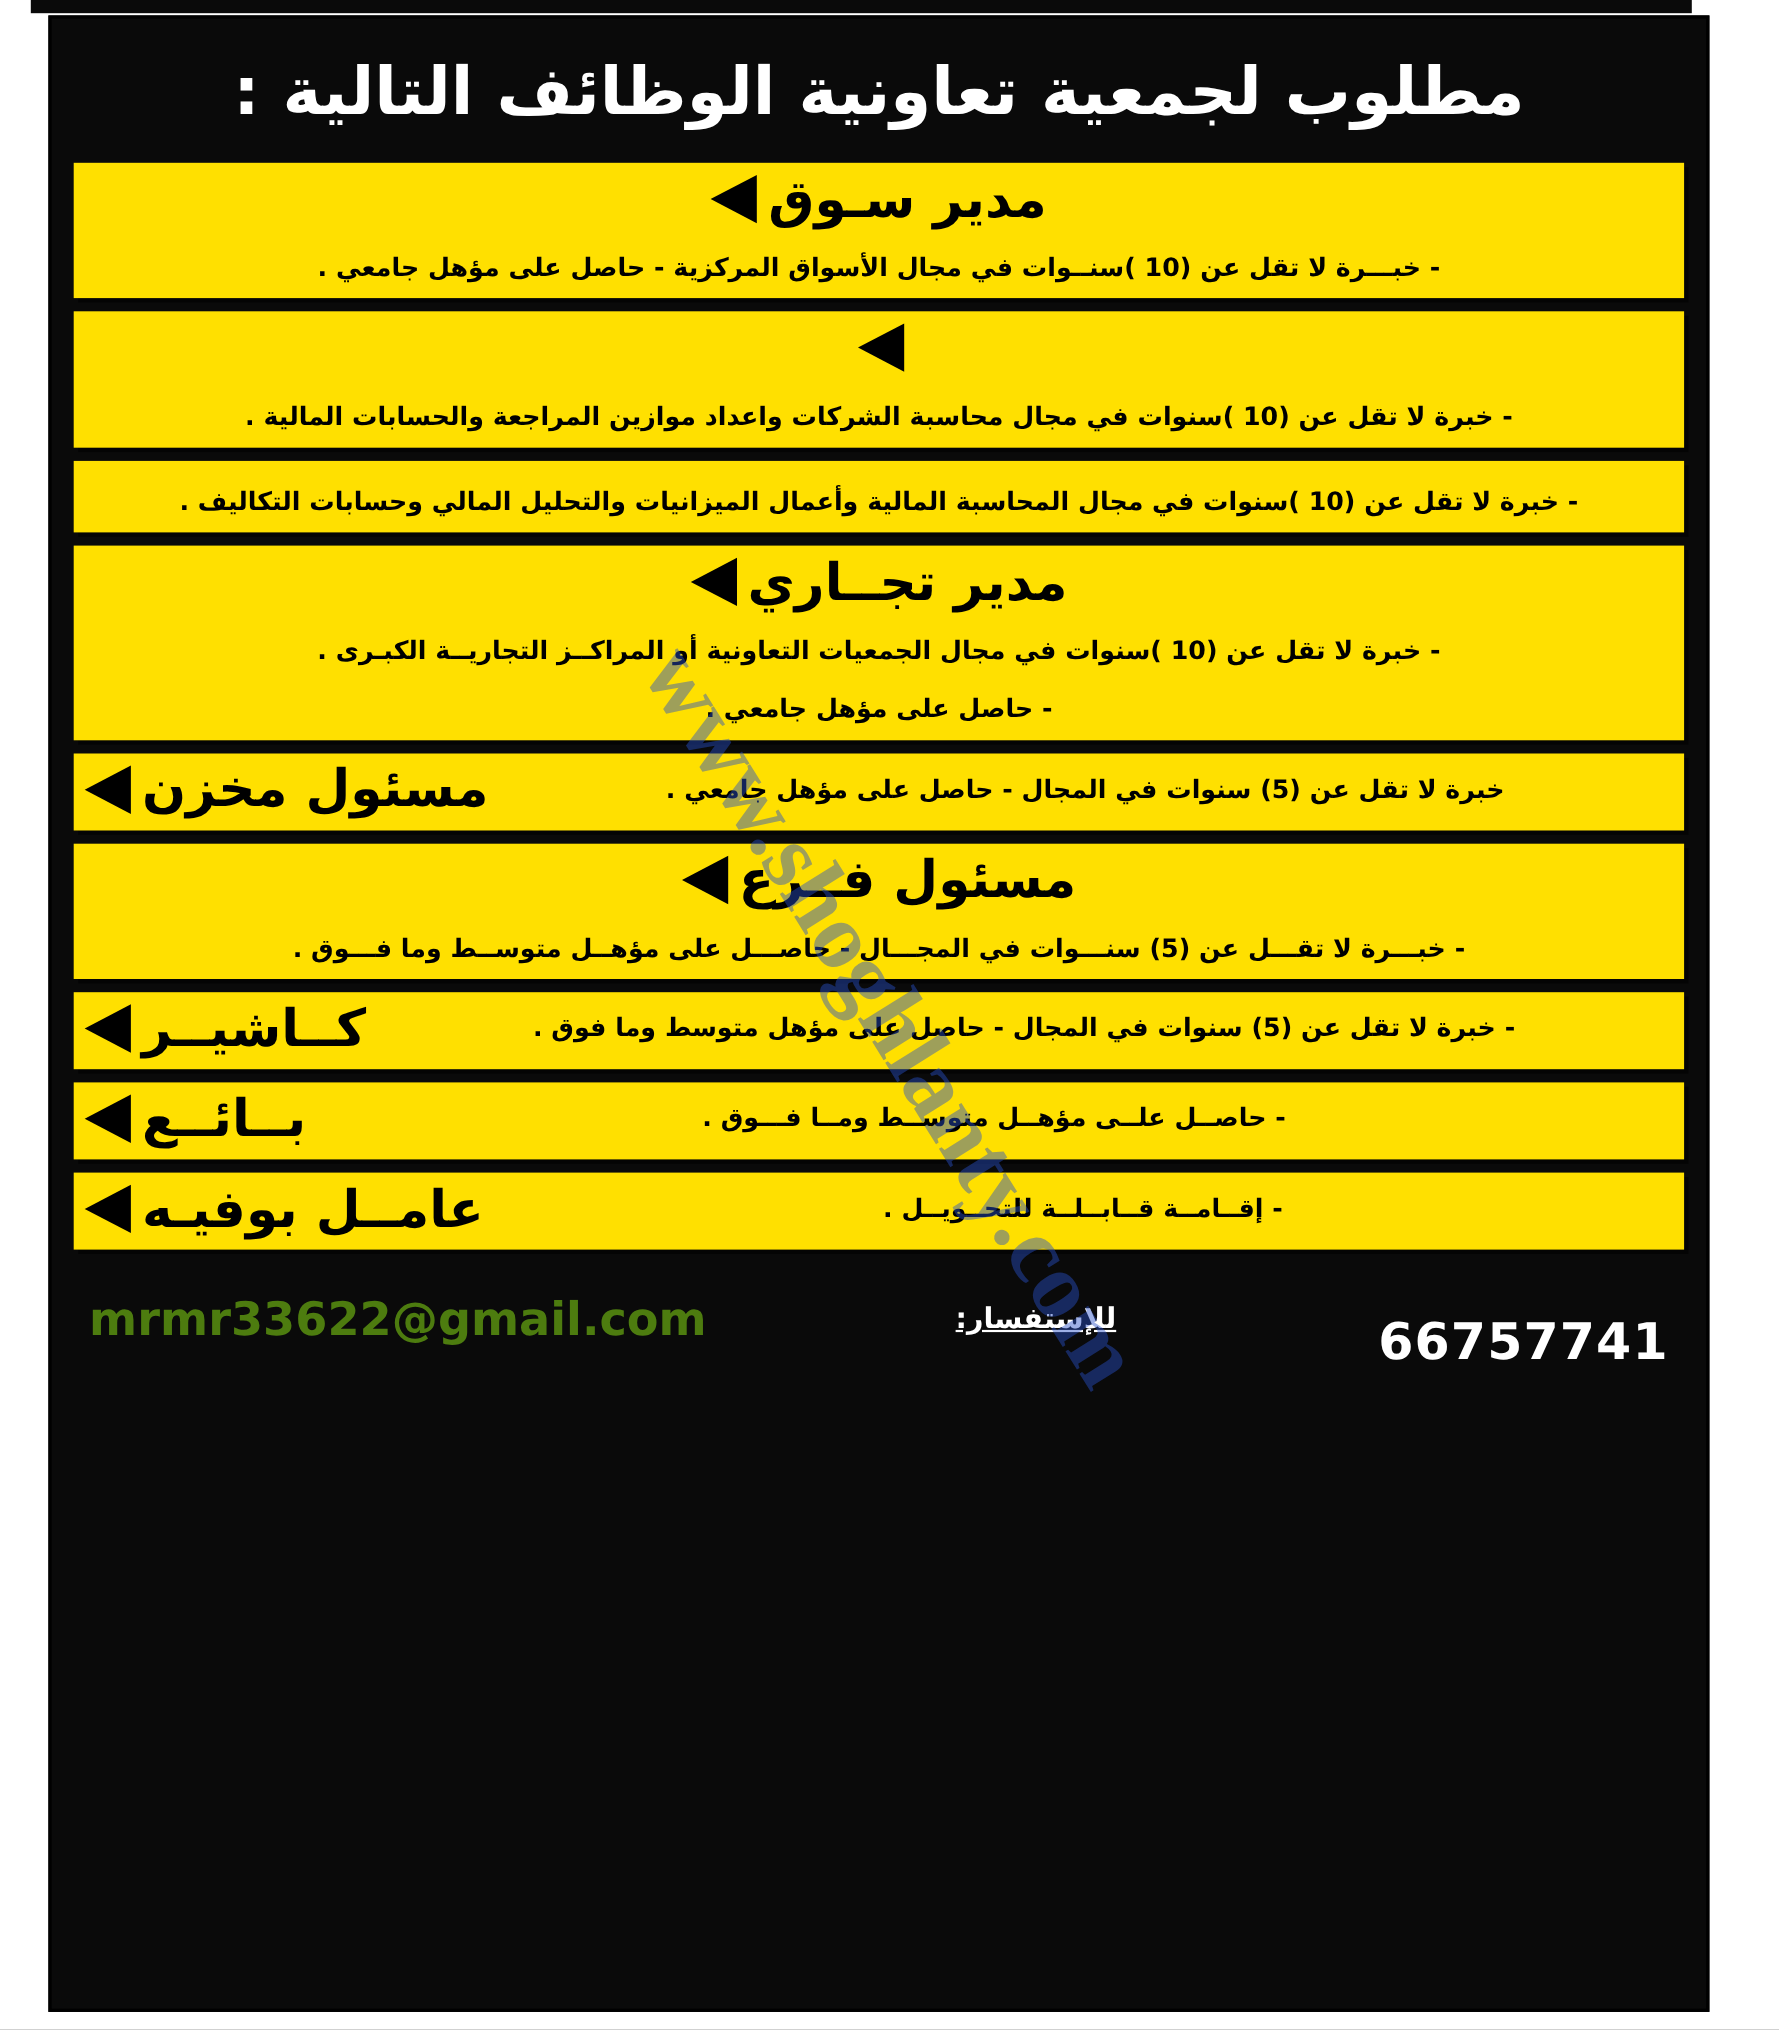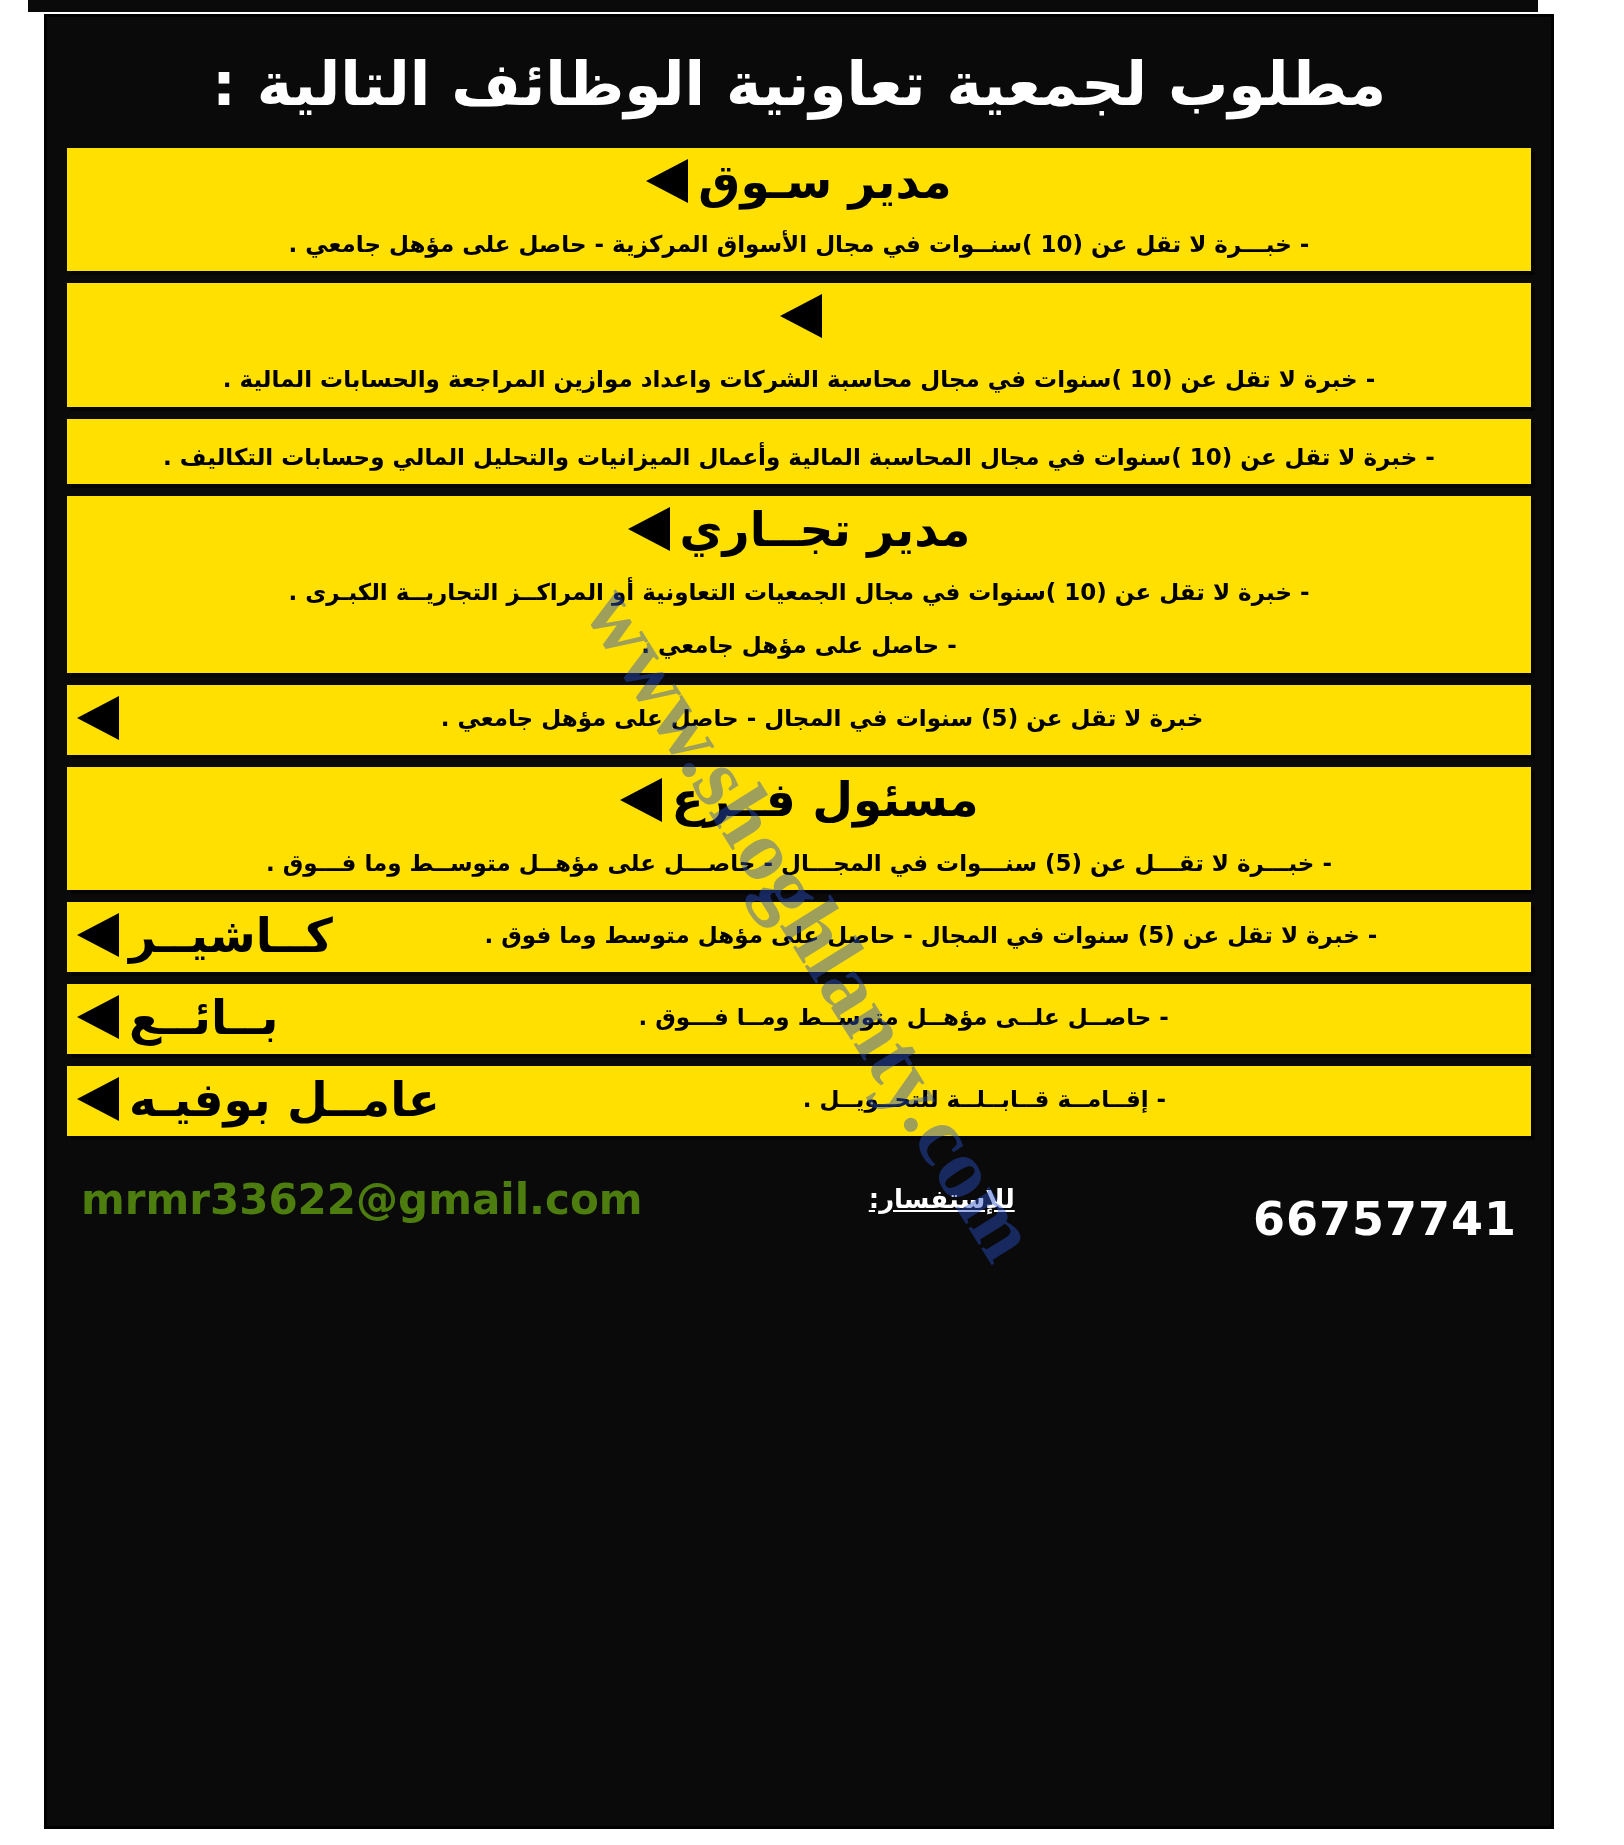--- a/index.html
+++ b/index.html
@@ -197,20 +197,21 @@
         <div class="job-title">مدير تجــاري</div>
         <div class="arrow"></div>
       </div>
       <div class="job-desc">- خبرة لا تقل عن (10 )سنوات في مجال الجمعيات التعاونية أو المراكــز التجاريــة الكبـرى .</div>
       <div class="job-desc">- حاصل على مؤهل جامعي .</div>
     </div>
 
     <div class="job inline">
       <div class="job-title-row">
         <div class="inline-desc">خبرة لا تقل عن (5) سنوات في المجال  - حاصل على مؤهل جامعي .</div>
+        <div class="job-title">مسئول مخزن</div>
         <div class="arrow"></div>
       </div>
     </div>
 
     <div class="job">
       <div class="job-title-row">
         <div class="job-title">مسئول فــرع</div>
         <div class="arrow"></div>
       </div>
       <div class="job-desc">- خبـــرة لا تقـــل عن (5) سنـــوات في المجـــال - حاصـــل على مؤهــل متوســط وما فـــوق .</div>

